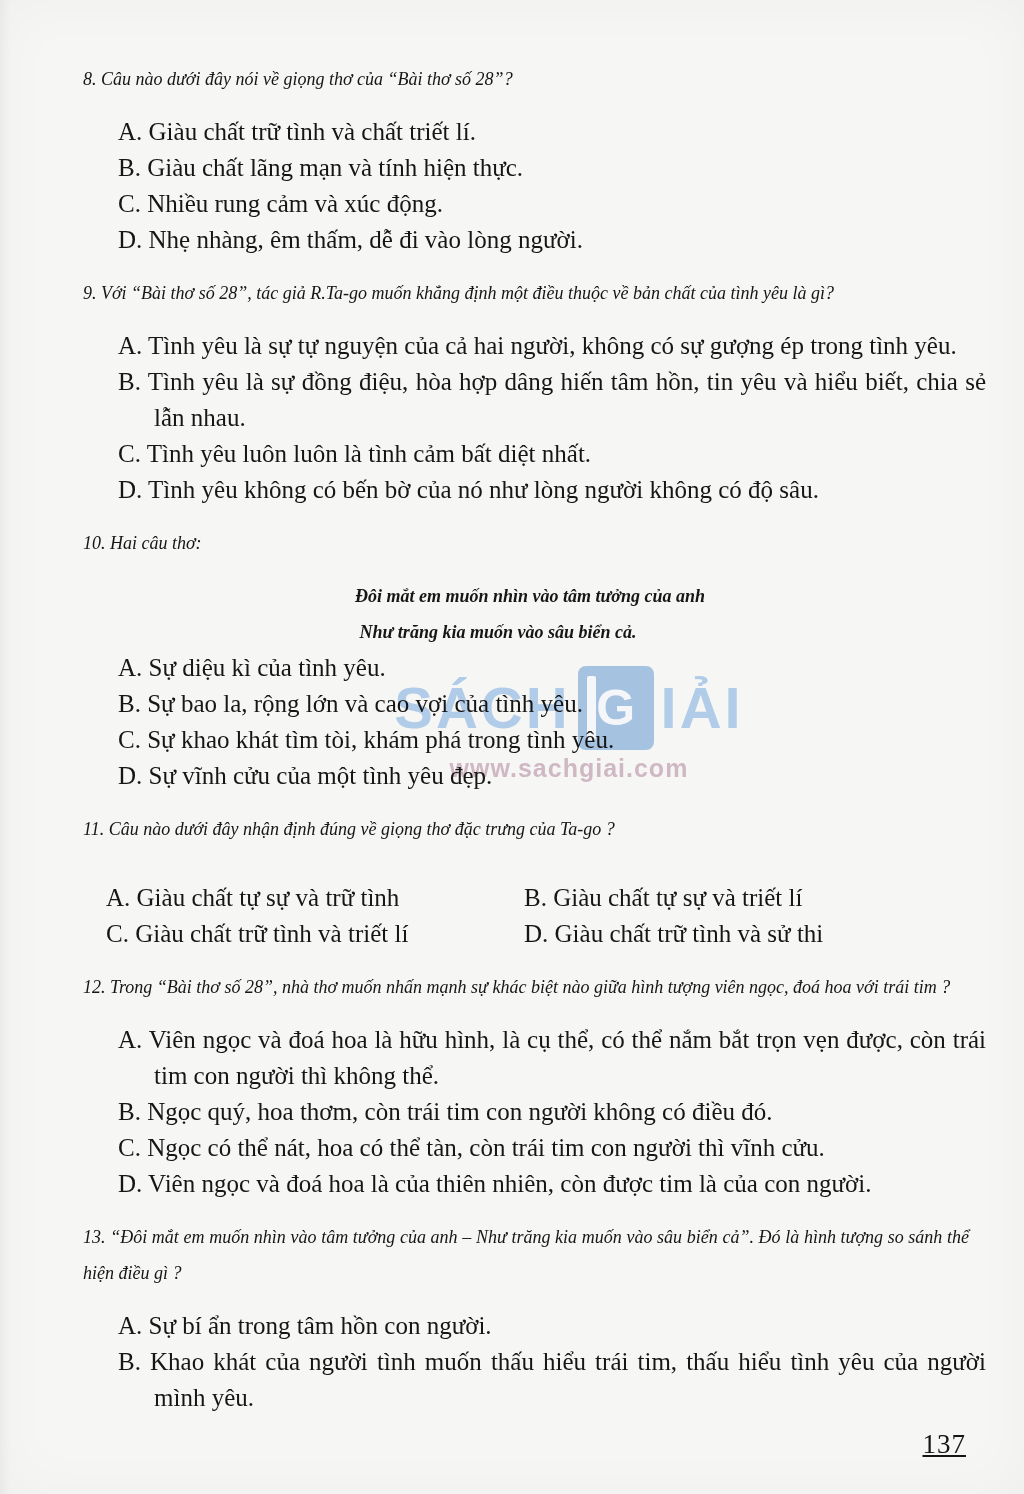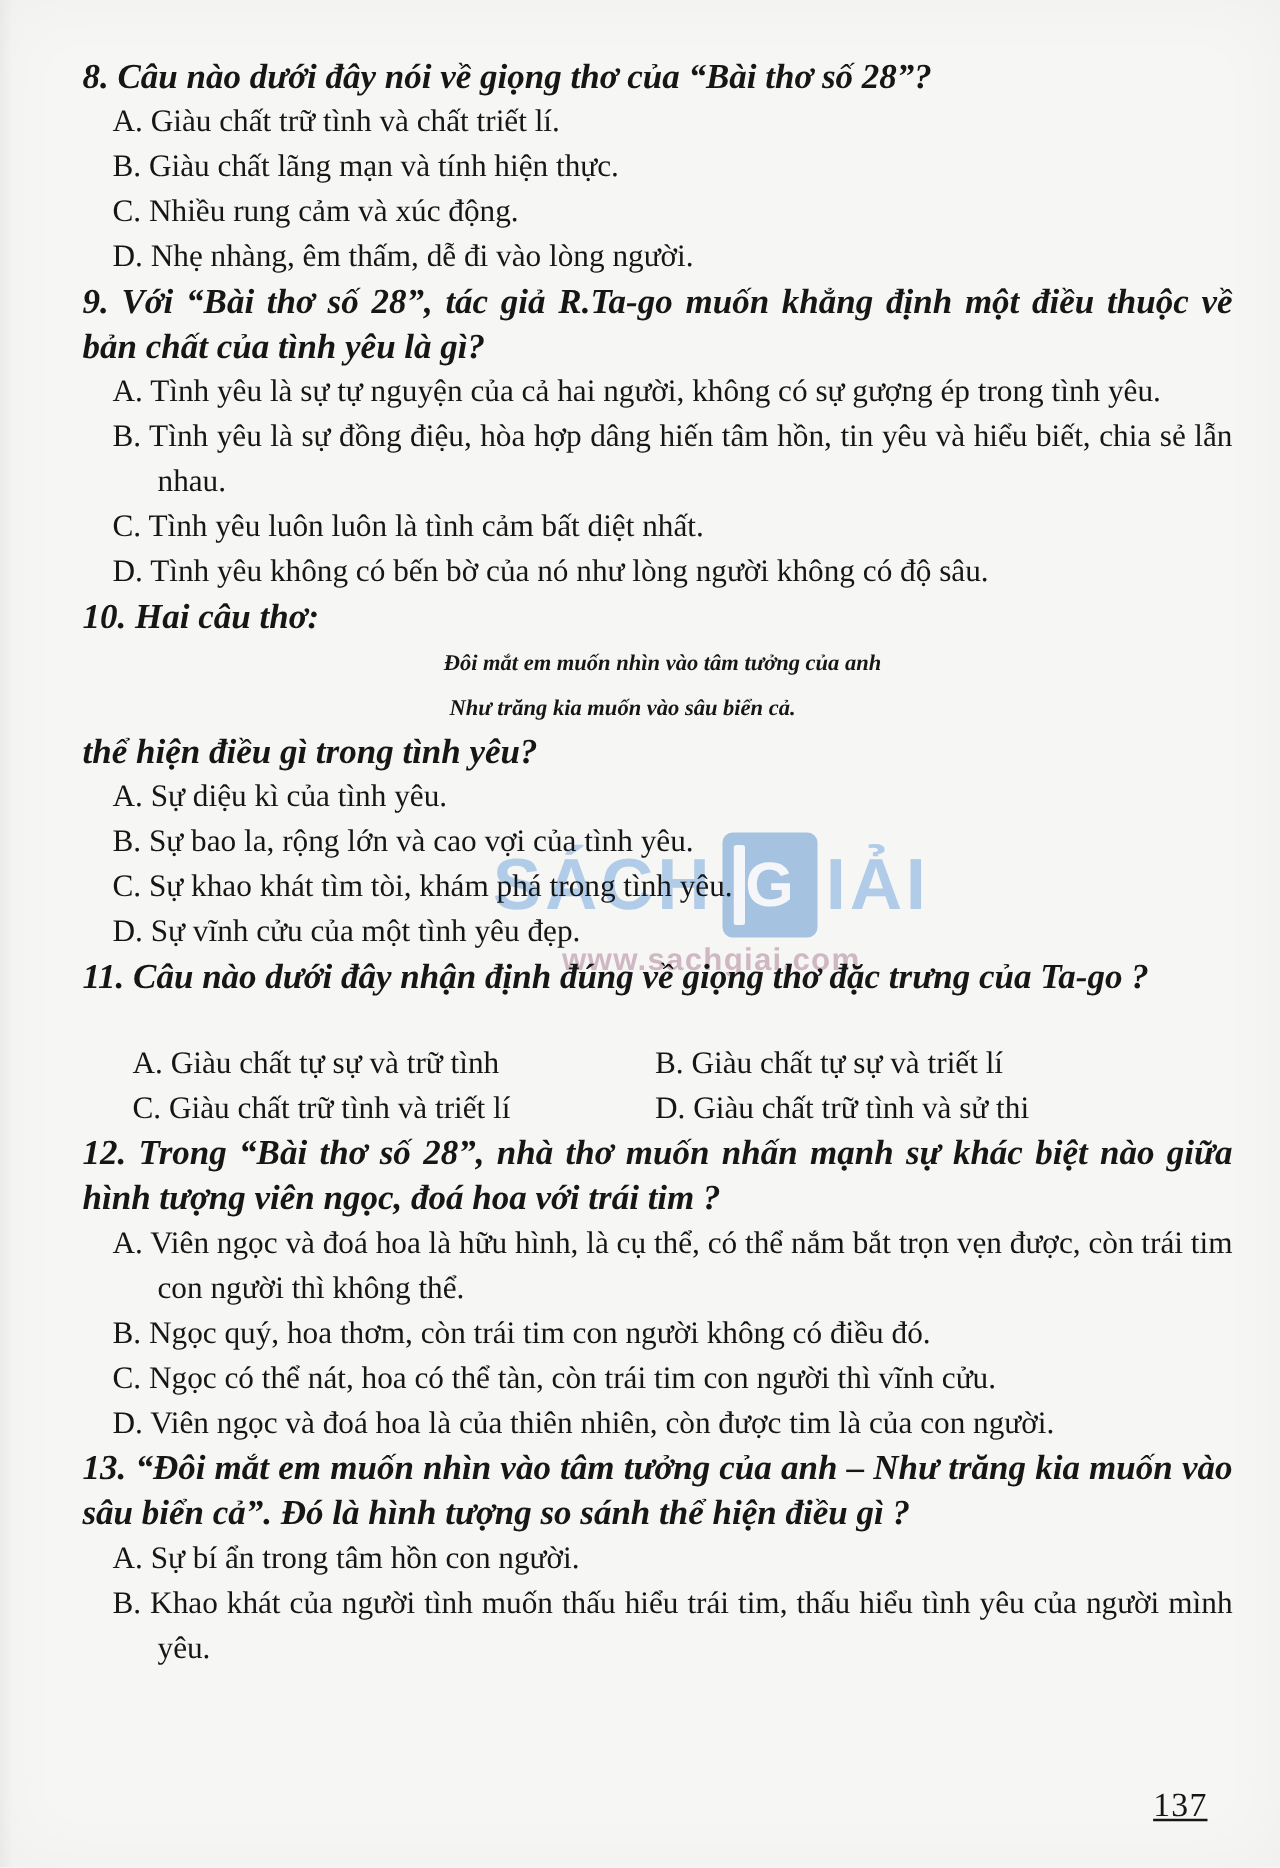--- a/index.html
+++ b/index.html
@@ -13,25 +13,25 @@
   .page{
     position:relative;
     width:1024px;height:1494px;
     box-sizing:border-box;
     padding:44px 38px 0 66px;
     background:linear-gradient(90deg,#eeeeec 0,#f6f6f4 10px),#f6f6f4;
     box-shadow:inset 0 0 60px rgba(0,0,0,0.03);
   }
   .content{position:relative;z-index:1;font-size:25px;line-height:36px;}
   .stem{
-    margin:0;font-size:28px;font-weight:700;font-style:italic;
+    margin:17px;font-size:18px;font-weight:400;font-style:italic;
     text-align:justify;
   }
   .opt{
-    margin:0 0 0 24px;
+    margin:0 0 0 52px;
     padding-left:36px;text-indent:-36px;
     text-align:justify;
   }
   .verse{margin:0;font-size:18px;font-weight:700;font-style:italic;text-align:center;}
   .verse-1{transform:translateX(4px);}
   .verse-2{transform:translateX(-28px);font-family:Liberation Serif, serif;}
   .two-col{display:grid;grid-template-columns:418px 1fr;margin-left:40px;margin-top:33px;}
   .two-col p{margin:0;}
   .pagenum{
     position:absolute;right:58px;bottom:34px;z-index:1;
@@ -95,21 +95,20 @@
       <p class="opt">A. Tình yêu là sự tự nguyện của cả hai người, không có sự gượng ép trong tình yêu.</p>
       <p class="opt">B. Tình yêu là sự đồng điệu, hòa hợp dâng hiến tâm hồn, tin yêu và hiểu biết, chia sẻ lẫn nhau.</p>
       <p class="opt">C. Tình yêu luôn luôn là tình cảm bất diệt nhất.</p>
       <p class="opt">D. Tình yêu không có bến bờ của nó như lòng người không có độ sâu.</p>
     </section>
 
     <section>
       <p class="stem">10. Hai câu thơ:</p>
       <p class="verse verse-1">Đôi mắt em muốn nhìn vào tâm tưởng của anh</p>
       <p class="verse verse-2">Như trăng kia muốn vào sâu biển cả.</p>
-      <p class="stem">thể hiện điều gì trong tình yêu?</p>
       <p class="opt">A. Sự diệu kì của tình yêu.</p>
       <p class="opt">B. Sự bao la, rộng lớn và cao vợi của tình yêu.</p>
       <p class="opt">C. Sự khao khát tìm tòi, khám phá trong tình yêu.</p>
       <p class="opt">D. Sự vĩnh cửu của một tình yêu đẹp.</p>
     </section>
 
     <section>
       <p class="stem">11. Câu nào dưới đây nhận định đúng về giọng thơ đặc trưng của Ta-go ?</p>
       <div class="two-col">
         <p>A. Giàu chất tự sự và trữ tình</p>

